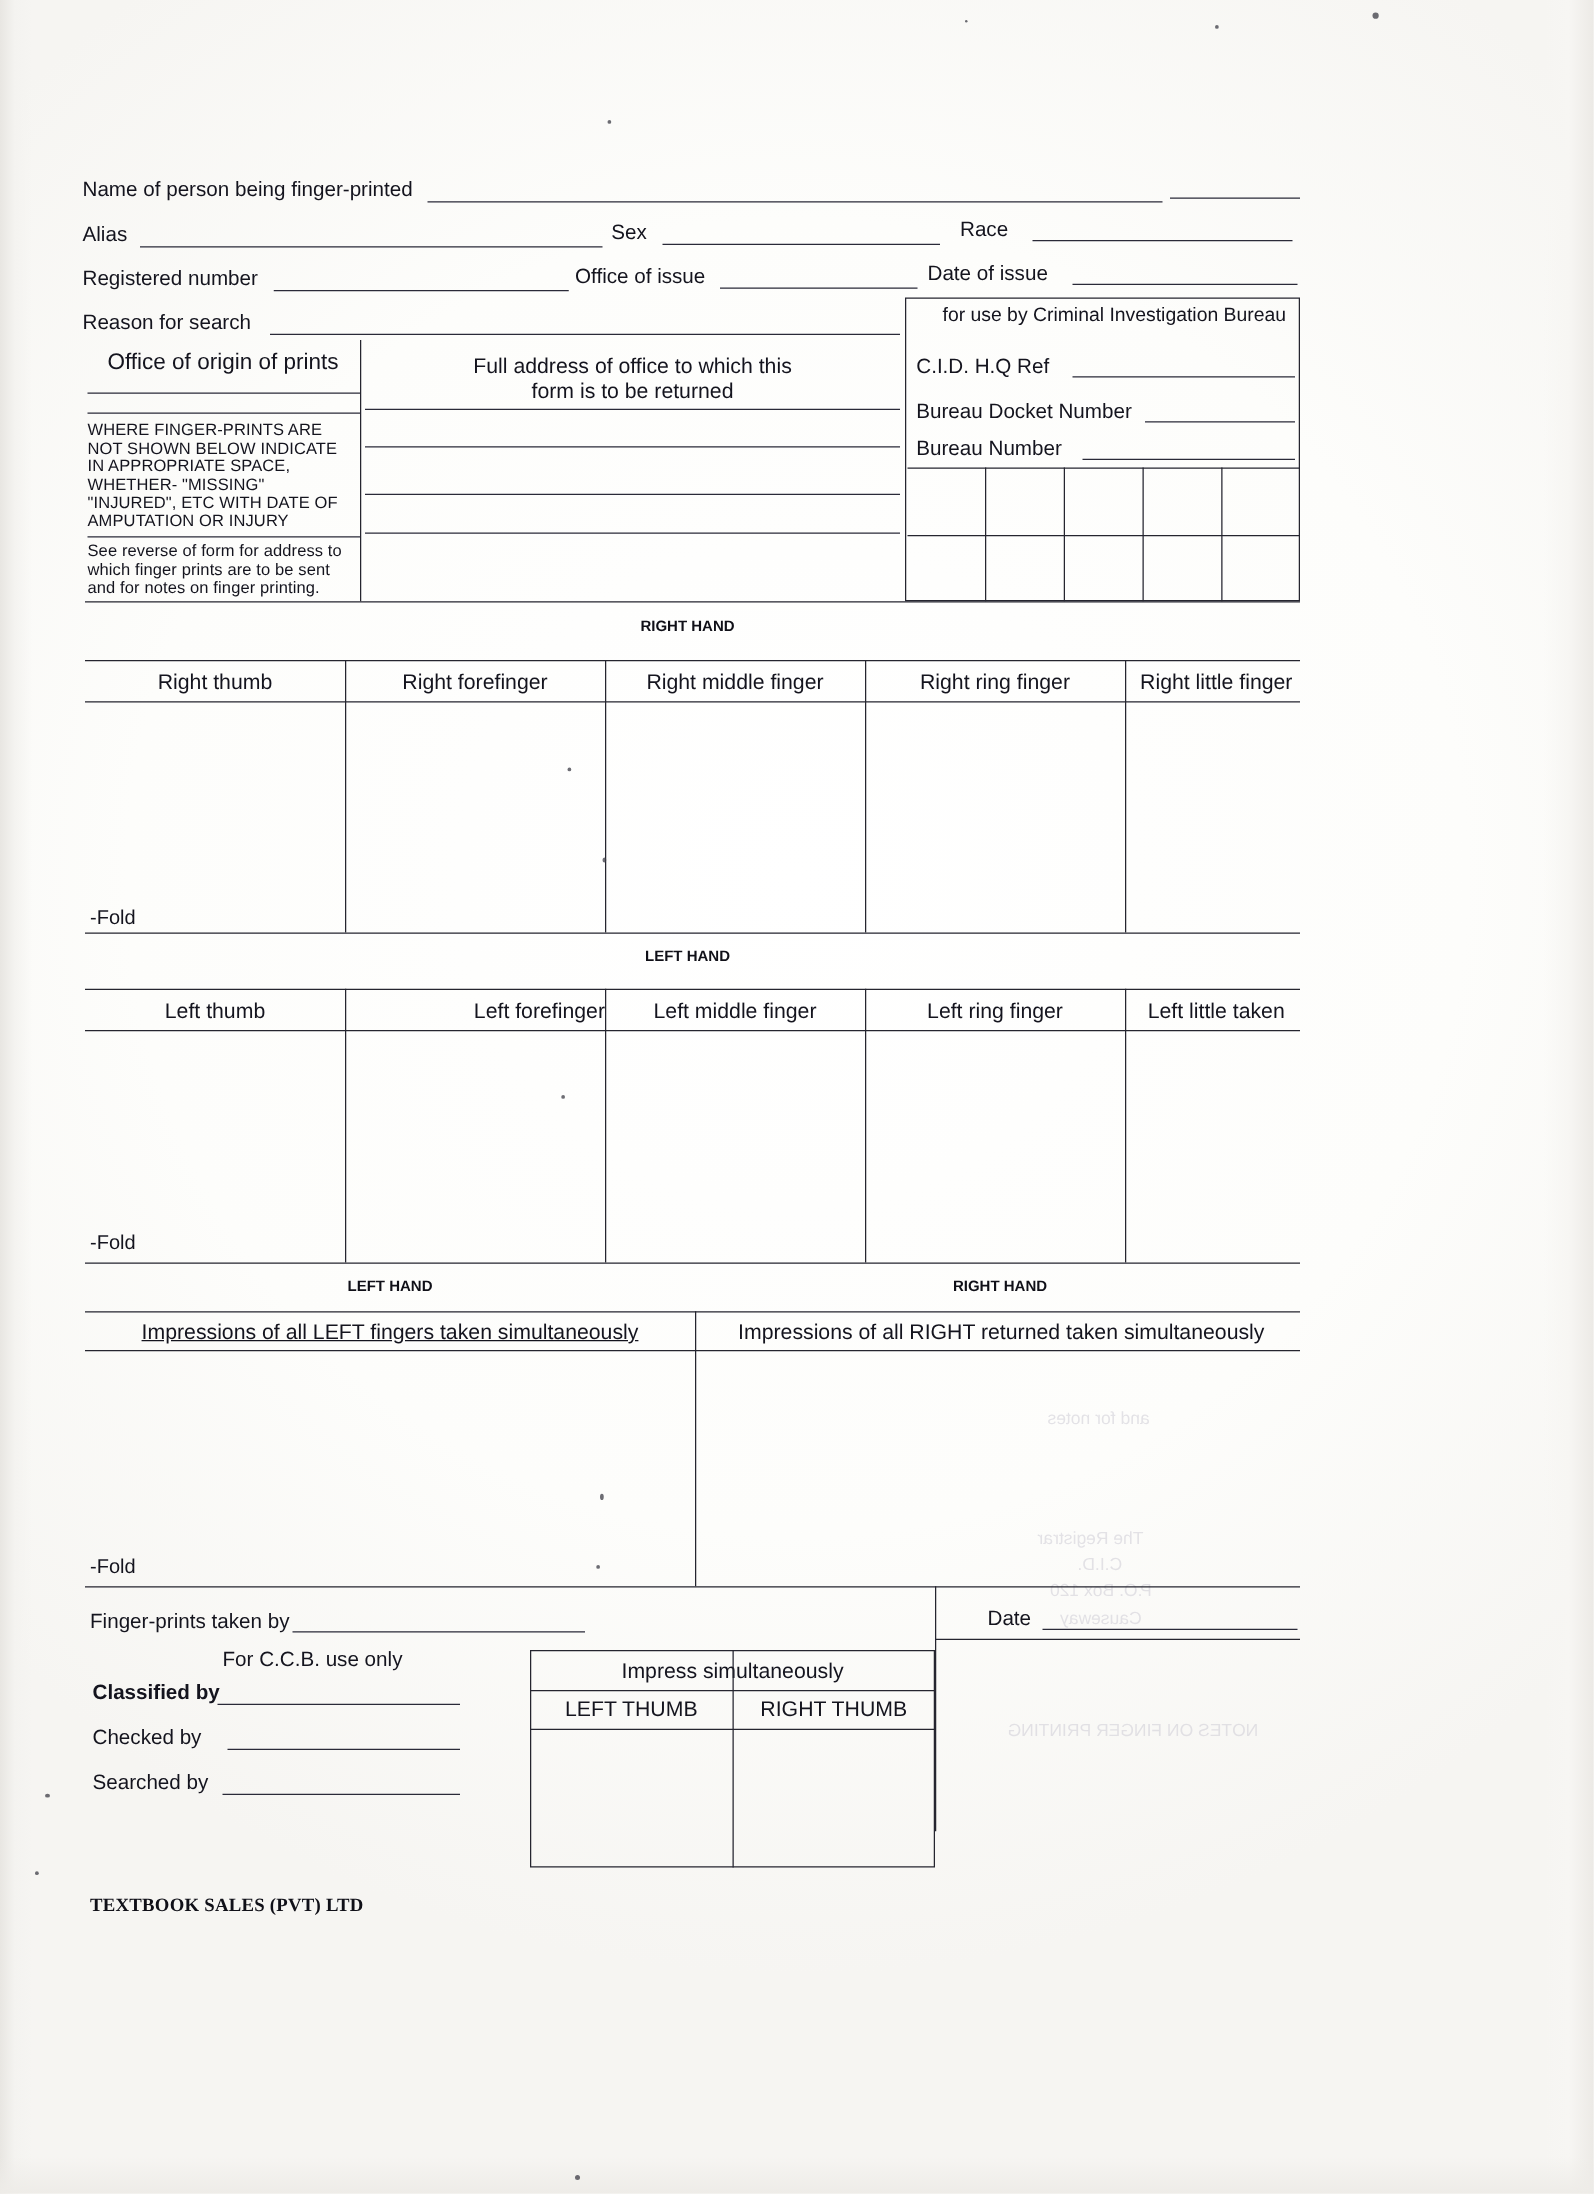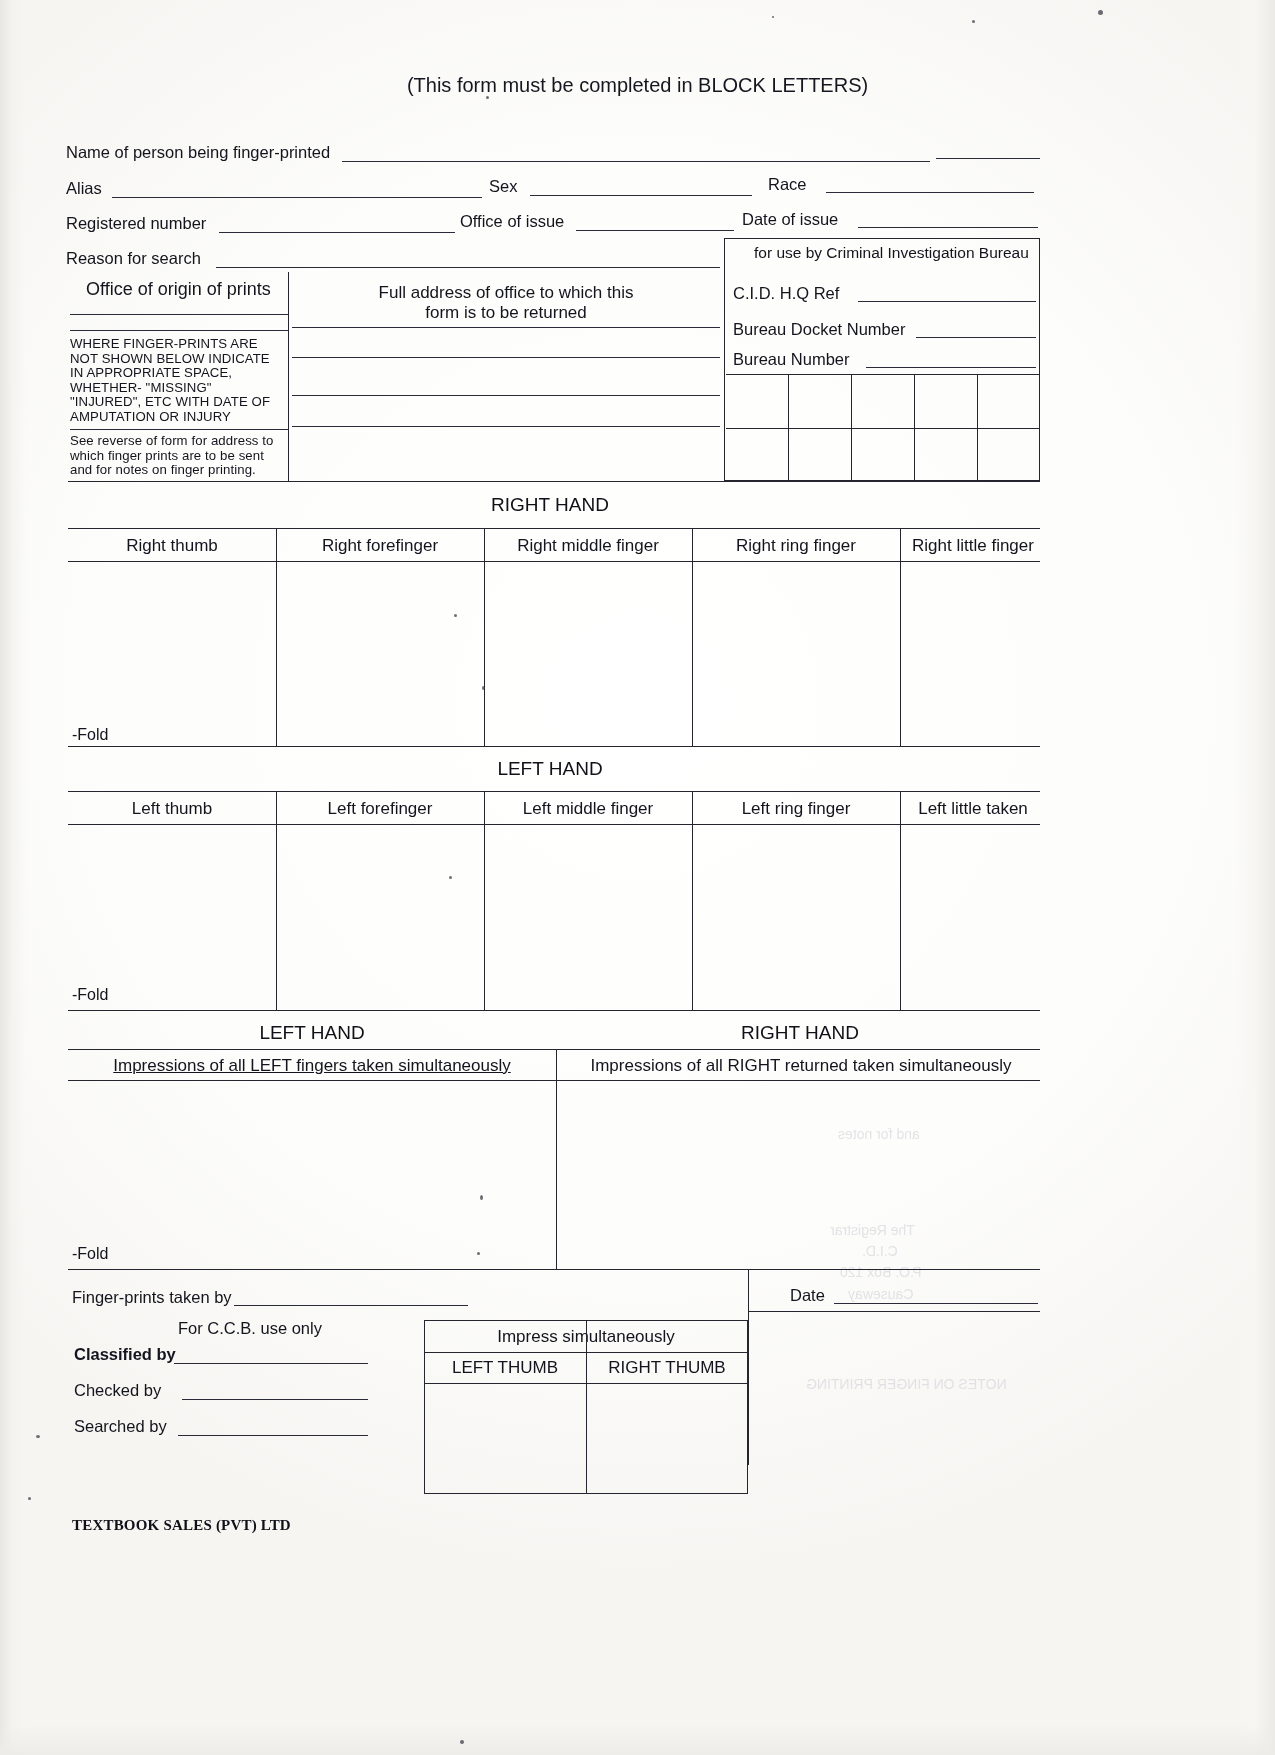--- a/index.html
+++ b/index.html
@@ -93,22 +93,22 @@
   .tiny {
     position: absolute;
     font-size: 13.2px;
     line-height: 14.6px;
     color: #14141e;
     letter-spacing: .1px;
   }
 
   .sec-head {
     position: absolute;
-    font-size: 19px;
-    font-weight: normal;
+    font-size: 12px;
+    font-weight: bold;
     text-align: center;
     color: #101018;
   }
 
   .colhead {
     position: absolute;
     font-size: 17px;
     text-align: center;
     color: #14141e;
     white-space: nowrap;
@@ -163,21 +163,20 @@
 
 <div class="ghost" style="left:830px;top:1222px;">The Registrar</div>
 <div class="ghost" style="left:862px;top:1243px;">C.I.D.</div>
 <div class="ghost" style="left:840px;top:1264px;">P.O. Box 120</div>
 <div class="ghost" style="left:848px;top:1286px;">Causeway</div>
 <div class="ghost" style="left:806px;top:1376px;">NOTES ON FINGER PRINTING</div>
 <div class="ghost" style="left:838px;top:1126px;">and for notes</div>
 
 <div class="page">
 
-  <div class="subtitle">(This form must be completed in BLOCK LETTERS)</div>
 
   <div class="lbl" style="left:66px;top:143px;">Name of person being finger-printed</div>
   <div class="rule" style="left:342px;top:161px;width:588px;"></div>
   <div class="rule" style="left:936px;top:158px;width:104px;"></div>
 
   <div class="lbl" style="left:66px;top:179px;">Alias</div>
   <div class="rule" style="left:112px;top:197px;width:370px;"></div>
   <div class="lbl" style="left:489px;top:177px;">Sex</div>
   <div class="rule" style="left:530px;top:195px;width:222px;"></div>
   <div class="lbl" style="left:768px;top:175px;">Race</div>
@@ -283,21 +282,21 @@
   <div style="position:absolute;left:901px;top:562px;width:139px;height:184px;"></div>
 
   <div class="fold" style="left:72px;top:726px;">-Fold</div>
   <div class="hline" style="left:68px;top:746px;width:972px;"></div>
 
   <div class="sec-head" style="left:0px;top:758px;width:1100px;">LEFT HAND</div>
 
   <div class="hline" style="left:68px;top:791px;width:972px;"></div>
 
   <div class="colhead" style="left:68px;top:799px;width:208px;">Left thumb</div>
-  <div class="colhead" style="left:276px;top:799px;width:208px;">Left forefinger</div>
+  <div class="colhead" style="left:276px;top:799px;width:208px;text-align:right;">Left forefinger</div>
   <div class="colhead" style="left:484px;top:799px;width:208px;">Left middle finger</div>
   <div class="colhead" style="left:692px;top:799px;width:208px;">Left ring finger</div>
   <div class="colhead" style="left:900px;top:799px;width:146px;">Left little taken</div>
 
   <div class="hline" style="left:68px;top:824px;width:972px;"></div>
 
   <div class="vline" style="left:276px;top:791px;height:219px;"></div>
   <div class="vline" style="left:484px;top:791px;height:219px;"></div>
   <div class="vline" style="left:692px;top:791px;height:219px;"></div>
   <div class="vline" style="left:900px;top:791px;height:219px;"></div>

